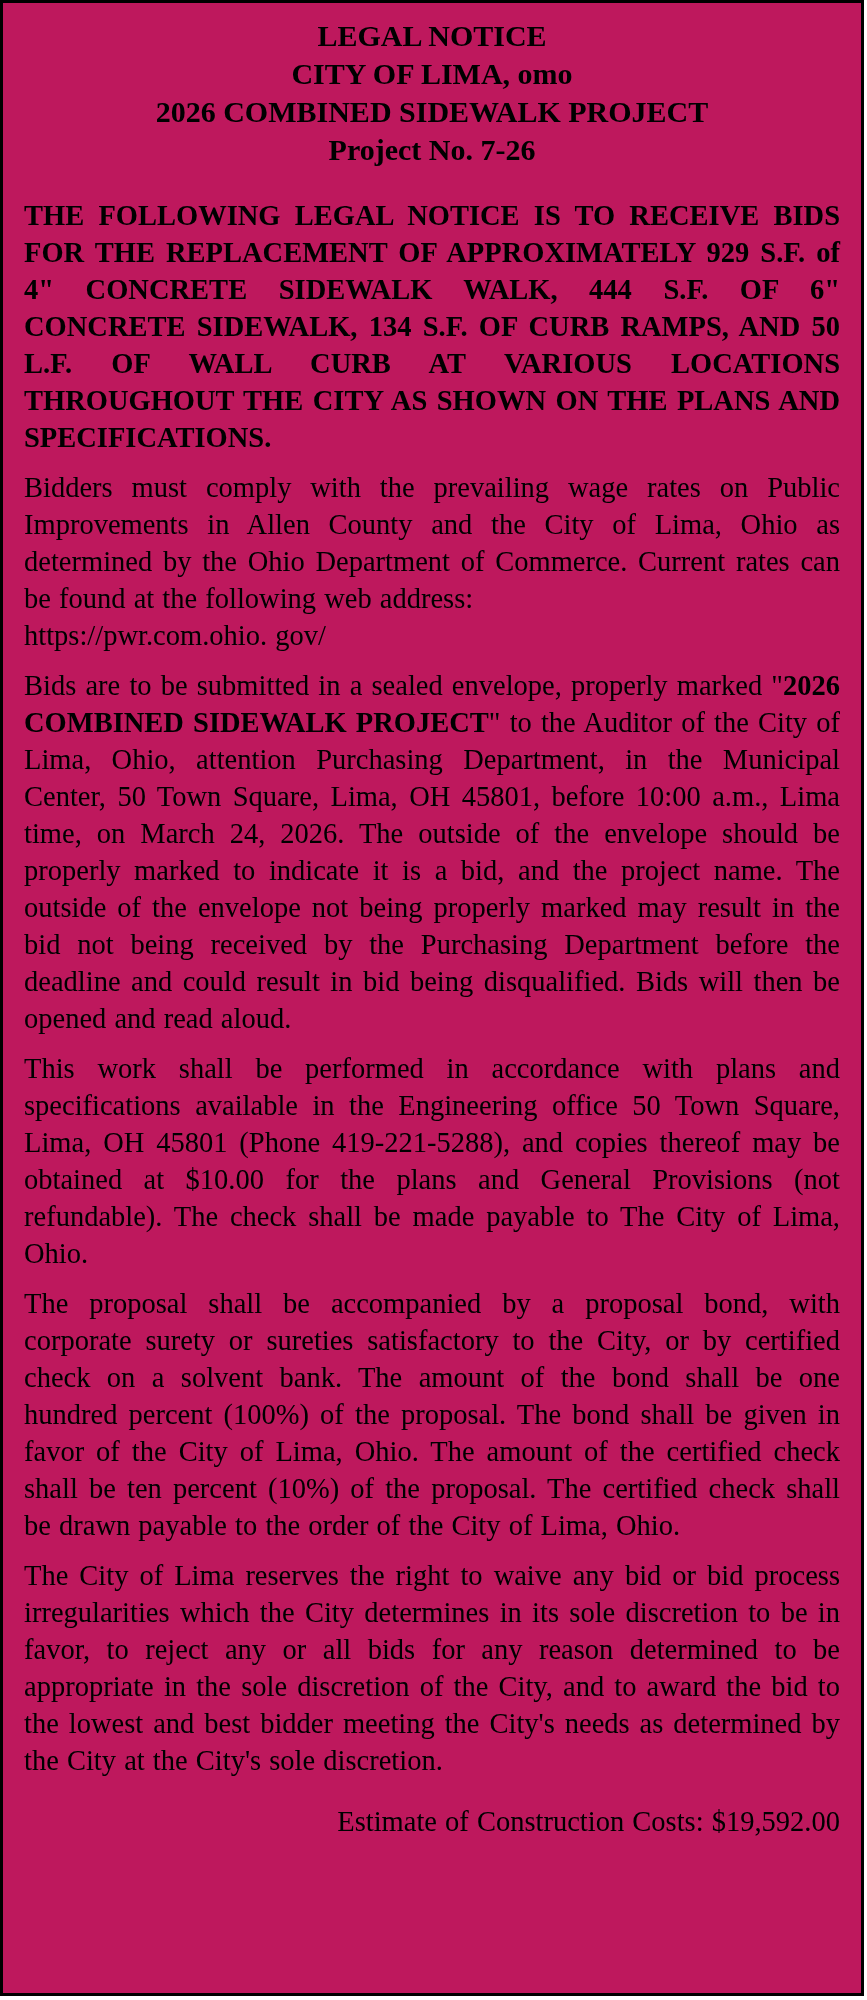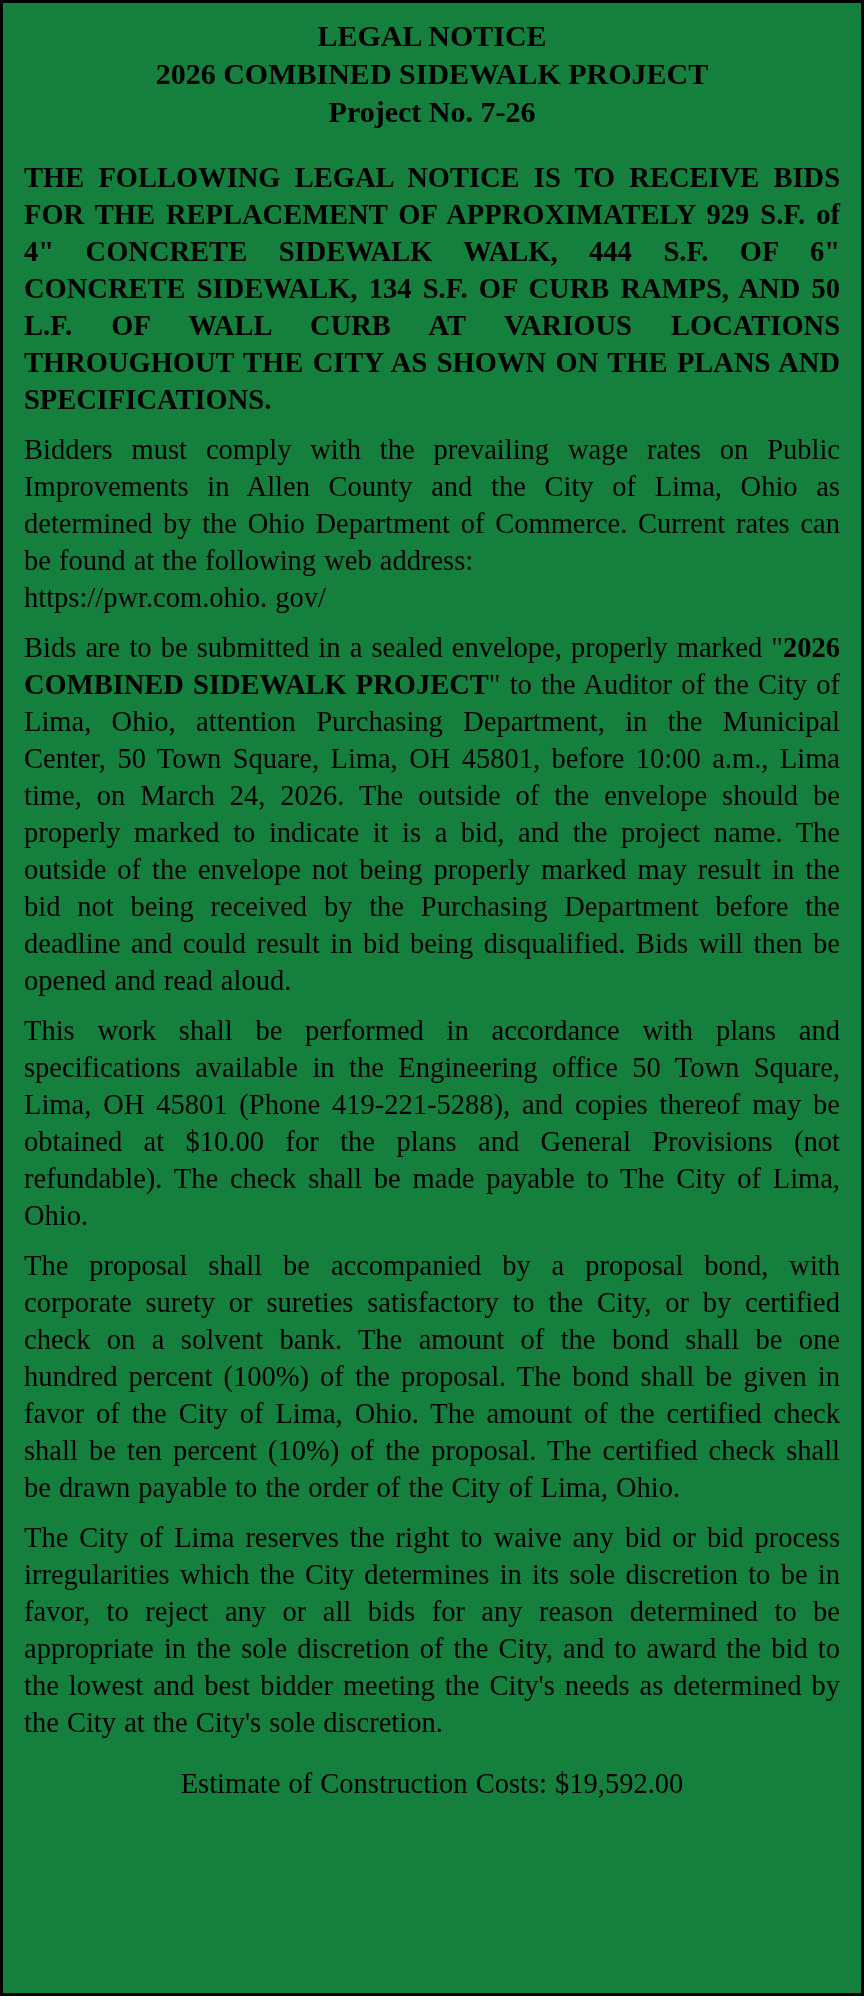--- a/index.html
+++ b/index.html
@@ -15,21 +15,21 @@
     color: #000000;
   }
   .sheet {
     position: absolute;
     top: 0;
     left: 0;
     width: 864px;
     height: 1996px;
     box-sizing: border-box;
     border: 3px solid #000000;
-    background: #15803d;
+    background: #be185d;
     padding: 14px 21px 0 21px;
     overflow: hidden;
   }
   .header-line {
     text-align: center;
     font-weight: bold;
     font-size: 30px;
     line-height: 38px;
     white-space: nowrap;
   }
@@ -37,37 +37,38 @@
     margin: 13px 0 0 0;
     font-size: 28.5px;
     line-height: 37px;
     text-align: justify;
     text-justify: inter-word;
     white-space: pre-wrap;
     hyphens: none;
     word-spacing: 1px;
   }
   .para.left {
-    text-align: center;
+    text-align: right;
     margin-top: 24px;
   }
   .para .b {
     font-weight: bold;
   }
   .para.bold-caps {
     font-weight: bold;
     margin-top: 28px;
   }
 </style>
 </head>
 <body>
 
 <div class="sheet">
   <div>
     <div class="header-line">LEGAL NOTICE</div>
+    <div class="header-line">CITY OF LIMA, omo</div>
     <div class="header-line">2026 COMBINED SIDEWALK PROJECT</div>
     <div class="header-line">Project No. 7-26</div>
   </div>
   <div>
       <p class="para bold-caps"><span class="b">THE FOLLOWING LEGAL NOTICE IS TO RECEIVE BIDS FOR THE REPLACEMENT OF APPROXIMATELY 929 S.F. of 4" CONCRETE SIDEWALK WALK, 444 S.F. OF 6" CONCRETE SIDEWALK, 134 S.F. OF CURB RAMPS, AND 50 L.F. OF WALL CURB AT VARIOUS LOCATIONS THROUGHOUT THE CITY AS SHOWN ON THE PLANS AND SPECIFICATIONS.</span></p>
       <p class="para justify"><span>Bidders must comply with the prevailing wage rates on Public Improvements in Allen County and the City of Lima, Ohio as determined by the Ohio Department of Commerce. Current rates can be found at the following web address:
 https://pwr.com.ohio. gov/</span></p>
       <p class="para justify"><span>Bids are to be submitted in a sealed envelope, properly marked "</span><span class="b">2026 COMBINED SIDEWALK PROJECT</span><span>" to the Auditor of the City of Lima, Ohio, attention Purchasing Department, in the Municipal Center, 50 Town Square, Lima, OH 45801, before 10:00 a.m., Lima time, on March 24, 2026. The outside of the envelope should be properly marked to indicate it is a bid, and the project name. The outside of the envelope not being properly marked may result in the bid not being received by the Purchasing Department before the deadline and could result in bid being disqualified. Bids will then be opened and read aloud.</span></p>
       <p class="para justify"><span>This work shall be performed in accordance with plans and specifications available in the Engineering office 50 Town Square, Lima, OH 45801 (Phone 419-221-5288), and copies thereof may be obtained at $10.00 for the plans and General Provisions (not refundable). The check shall be made payable to The City of Lima, Ohio.</span></p>
       <p class="para justify"><span>The proposal shall be accompanied by a proposal bond, with corporate surety or sureties satisfactory to the City, or by certified check on a solvent bank. The amount of the bond shall be one hundred percent (100%) of the proposal. The bond shall be given in favor of the City of Lima, Ohio. The amount of the certified check shall be ten percent (10%) of the proposal. The certified check shall be drawn payable to the order of the City of Lima, Ohio.</span></p>

